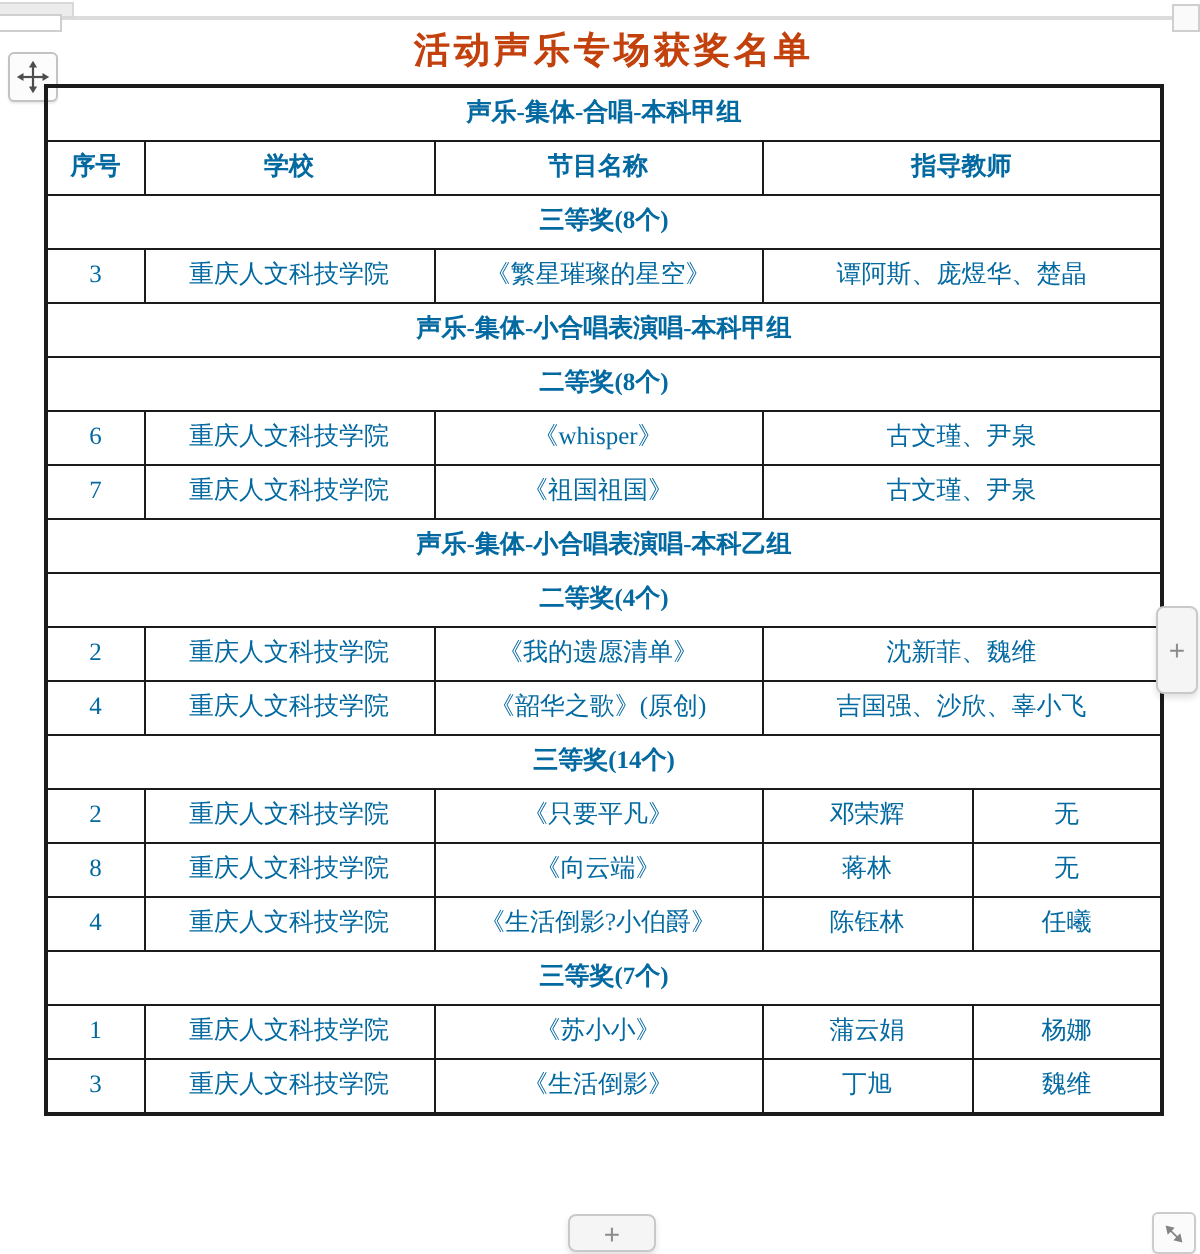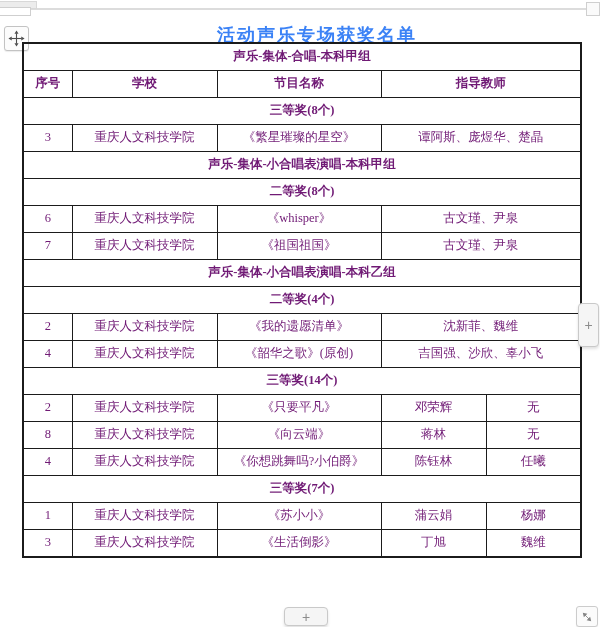--- a/index.html
+++ b/index.html
@@ -5,31 +5,31 @@
   html,body{margin:0;padding:0;background:#ffffff;}
   body{width:600px;height:627px;overflow:hidden;position:relative;
        font-family:"Liberation Serif","DejaVu Serif",serif;color:#111;}
 
   
   .ruler-line{position:absolute;left:0;top:8px;width:592px;height:2px;background:#dcdcdc;}
   .ruler-left-a{position:absolute;left:0;top:1px;width:36px;height:6px;background:#ececec;border:1px solid #d8d8d8;border-left:none;}
   .ruler-left-b{position:absolute;left:0;top:7px;width:30px;height:7px;background:#ffffff;border:1px solid #cfcfcf;border-left:none;}
   .ruler-right-box{position:absolute;left:586px;top:2px;width:12px;height:12px;background:#fafafa;border:1px solid #cfcfcf;}
 
-  .doc-title{position:absolute;left:22px;top:7px;width:558px;margin:16px;text-align:center;
-             font:bold 18px "Liberation Sans","DejaVu Sans",sans-serif;color:#3b82f6;letter-spacing:2px;}
+  .doc-title{position:absolute;left:22px;top:7px;width:558px;margin:6px;text-align:center;
+             font:bold 18px "Liberation Sans","DejaVu Sans",sans-serif;color:#c2410c;letter-spacing:2px;}
 
   .move-handle{position:absolute;left:4px;top:26px;width:23px;height:23px;background:#fcfcfc;
                border:1px solid #c3c3c3;border-radius:3px;display:flex;align-items:center;justify-content:center;
                box-shadow:0 1px 1px rgba(0,0,0,.08);cursor:move;}
 
   table.award-table{position:absolute;left:22px;top:42px;width:558px;border-collapse:collapse;
                     table-layout:fixed;border:2px solid #1b1b1b;}
   .award-table td{border:1px solid #1b1b1b;height:26px;padding:0 2px;text-align:center;vertical-align:middle;
-                  font-size:12.5px;line-height:1.1;white-space:nowrap;overflow:hidden;color:#701a75;}
+                  font-size:12.5px;line-height:1.1;white-space:nowrap;overflow:hidden;color:#0369a1;}
   .award-table td.b{font-weight:bold;}
 
   .pill-btn{position:absolute;display:flex;align-items:center;justify-content:center;
             background:#f5f5f5;border:1px solid #c9c9c9;border-radius:4px;color:#8c8c8c;
             font:14px "Liberation Sans","DejaVu Sans",sans-serif;cursor:pointer;
             box-shadow:0 2px 3px rgba(0,0,0,.12);}
   .add-col-btn{left:578px;top:303px;width:19px;height:42px;}
   .add-row-btn{left:284px;top:607px;width:42px;height:17px;}
 
   .resize-handle{position:absolute;left:576px;top:606px;width:20px;height:19px;background:#fbfbfb;
@@ -135,21 +135,21 @@
       <tr>
         <td>8</td>
         <td>重庆人文科技学院</td>
         <td>《向云端》</td>
         <td>蒋林</td>
         <td>无</td>
       </tr>
       <tr>
         <td>4</td>
         <td>重庆人文科技学院</td>
-        <td>《你想跳舞吗?小伯爵》</td>
+        <td>《生活倒影?小伯爵》</td>
         <td>陈钰林</td>
         <td>任曦</td>
       </tr>
       <tr>
         <td colspan="5" class="b">三等奖(7个)</td>
       </tr>
       <tr>
         <td>1</td>
         <td>重庆人文科技学院</td>
         <td>《苏小小》</td>

